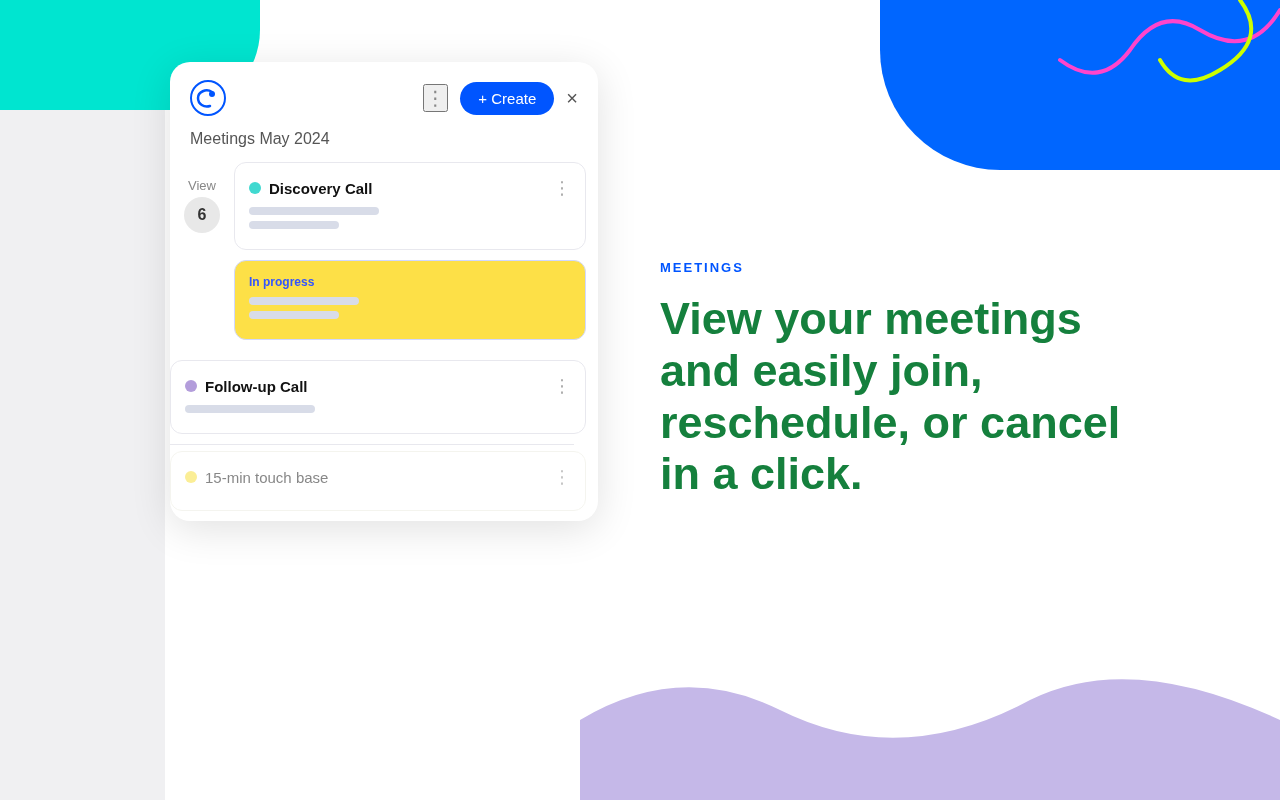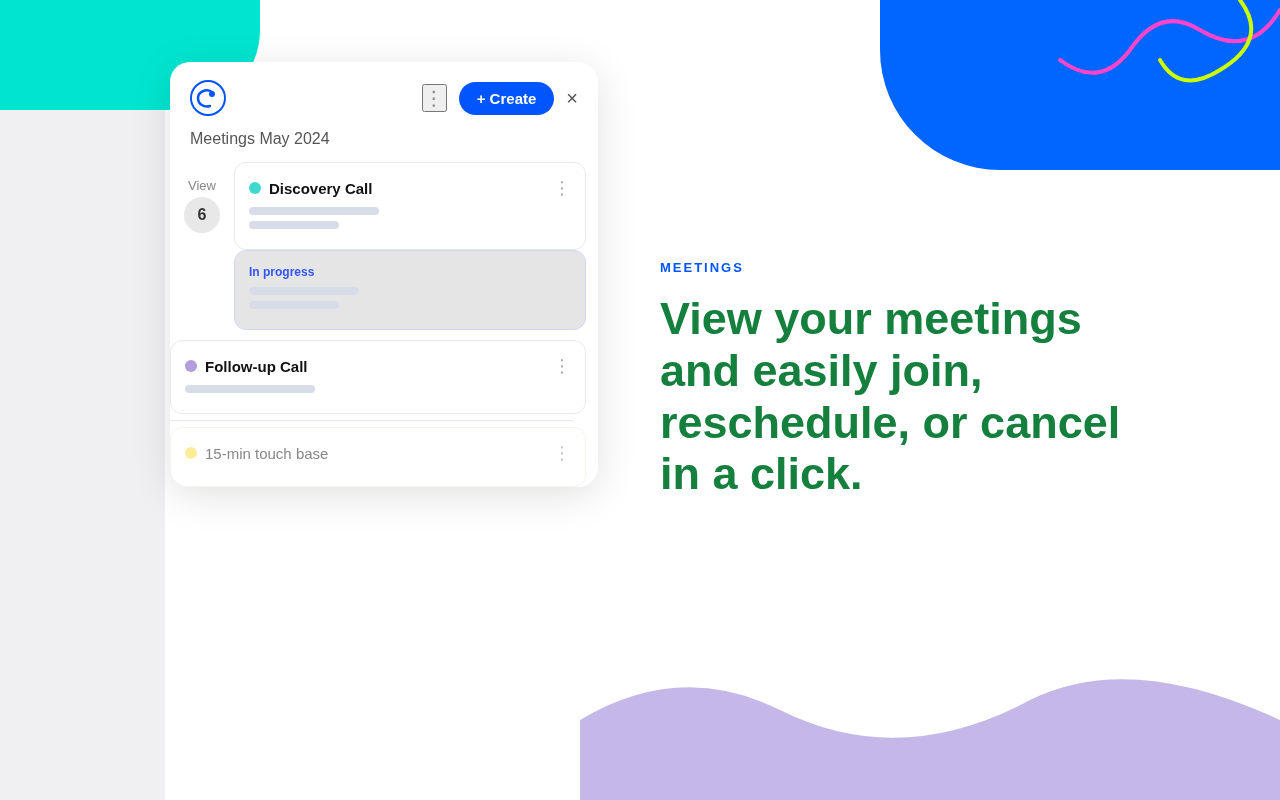--- a/index.html
+++ b/index.html
@@ -104,21 +104,21 @@
       letter-spacing: 1px;
     }
 
     .create-btn {
       background: #0055ff;
       color: #fff;
       border: none;
       border-radius: 24px;
       padding: 8px 18px;
       font-size: 15px;
-      font-weight: 700;
+      font-weight: 400;
       cursor: pointer;
       display: flex;
       align-items: center;
       gap: 6px;
     }
 
     .close-btn {
       background: none;
       border: none;
       font-size: 20px;
@@ -171,26 +171,27 @@
       flex: 1;
       padding: 0 12px 0 0;
     }
 
     
     .event-card {
       background: #ffffff;
       border: 1.5px solid #e8e8ee;
       border-radius: 12px;
       padding: 14px 14px 14px 14px;
+      margin-bottom: 10px;
       position: relative;
     }
 
     .event-card.in-progress {
       border-color: #d0d8ff;
-      background: #e5e5e5;
+      background: #fde047;
     }
 
     .event-header {
       display: flex;
       align-items: center;
       justify-content: space-between;
       margin-bottom: 8px;
     }
 
     .event-title-row {

